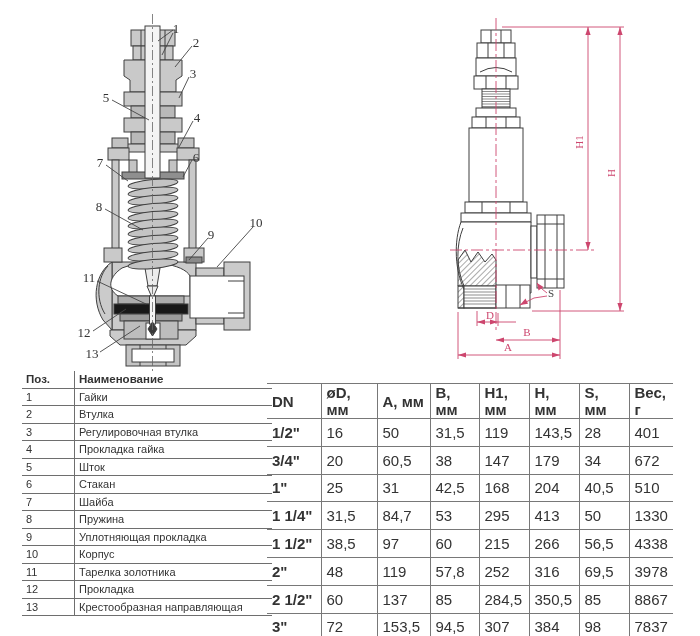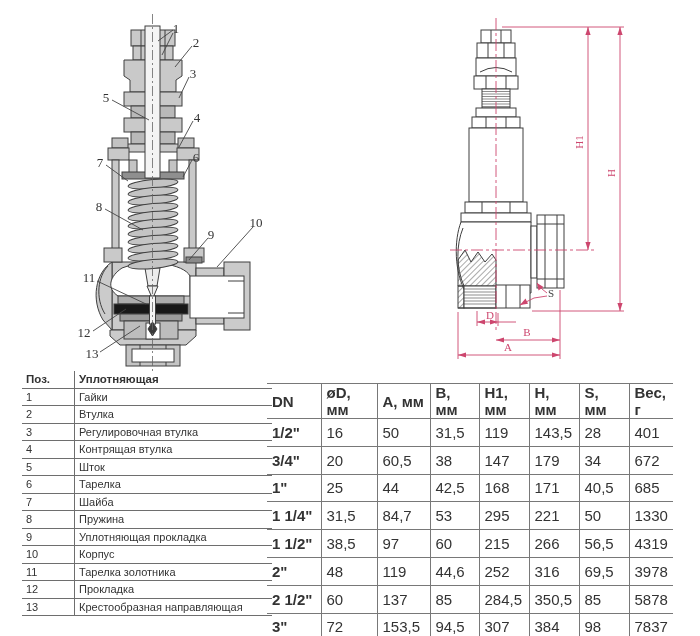--- a/index.html
+++ b/index.html
@@ -276,47 +276,47 @@
       <text class="dimlabel" x="117" y="336">B</text>
       <text class="dimlabel" x="98" y="351">A</text>
       <text class="dimlabel-dark" x="141" y="297">S</text>
     </g>
   </svg>
 
   <table class="parts">
     <thead>
       <tr>
         <th>Поз.</th>
-        <th>Уплотняющая</th>
+        <th>Наименование</th>
       </tr>
     </thead>
     <tbody>
       <tr>
           <td>1</td>
           <td>Гайки</td>
         </tr>
       <tr>
           <td>2</td>
           <td>Втулка</td>
         </tr>
       <tr>
           <td>3</td>
           <td>Регулировочная втулка</td>
         </tr>
       <tr>
           <td>4</td>
-          <td>Контрящая втулка</td>
+          <td>Прокладка гайка</td>
         </tr>
       <tr>
           <td>5</td>
           <td>Шток</td>
         </tr>
       <tr>
           <td>6</td>
-          <td>Тарелка</td>
+          <td>Стакан</td>
         </tr>
       <tr>
           <td>7</td>
           <td>Шайба</td>
         </tr>
       <tr>
           <td>8</td>
           <td>Пружина</td>
         </tr>
       <tr>
@@ -382,66 +382,66 @@
           <td>60,5</td>
           <td>38</td>
           <td>147</td>
           <td>179</td>
           <td>34</td>
           <td>672</td>
       </tr>
       <tr>
         <td>1"</td>
           <td>25</td>
-          <td>44</td>
+          <td>31</td>
           <td>42,5</td>
           <td>168</td>
-          <td>171</td>
+          <td>204</td>
           <td>40,5</td>
-          <td>685</td>
+          <td>510</td>
       </tr>
       <tr>
         <td>1 1/4"</td>
           <td>31,5</td>
           <td>84,7</td>
           <td>53</td>
           <td>295</td>
-          <td>221</td>
+          <td>413</td>
           <td>50</td>
           <td>1330</td>
       </tr>
       <tr>
         <td>1 1/2"</td>
           <td>38,5</td>
           <td>97</td>
           <td>60</td>
           <td>215</td>
           <td>266</td>
           <td>56,5</td>
-          <td>4319</td>
+          <td>4338</td>
       </tr>
       <tr>
         <td>2"</td>
           <td>48</td>
           <td>119</td>
-          <td>44,6</td>
+          <td>57,8</td>
           <td>252</td>
           <td>316</td>
           <td>69,5</td>
           <td>3978</td>
       </tr>
       <tr>
         <td>2 1/2"</td>
           <td>60</td>
           <td>137</td>
           <td>85</td>
           <td>284,5</td>
           <td>350,5</td>
           <td>85</td>
-          <td>5878</td>
+          <td>8867</td>
       </tr>
       <tr>
         <td>3"</td>
           <td>72</td>
           <td>153,5</td>
           <td>94,5</td>
           <td>307</td>
           <td>384</td>
           <td>98</td>
           <td>7837</td>

